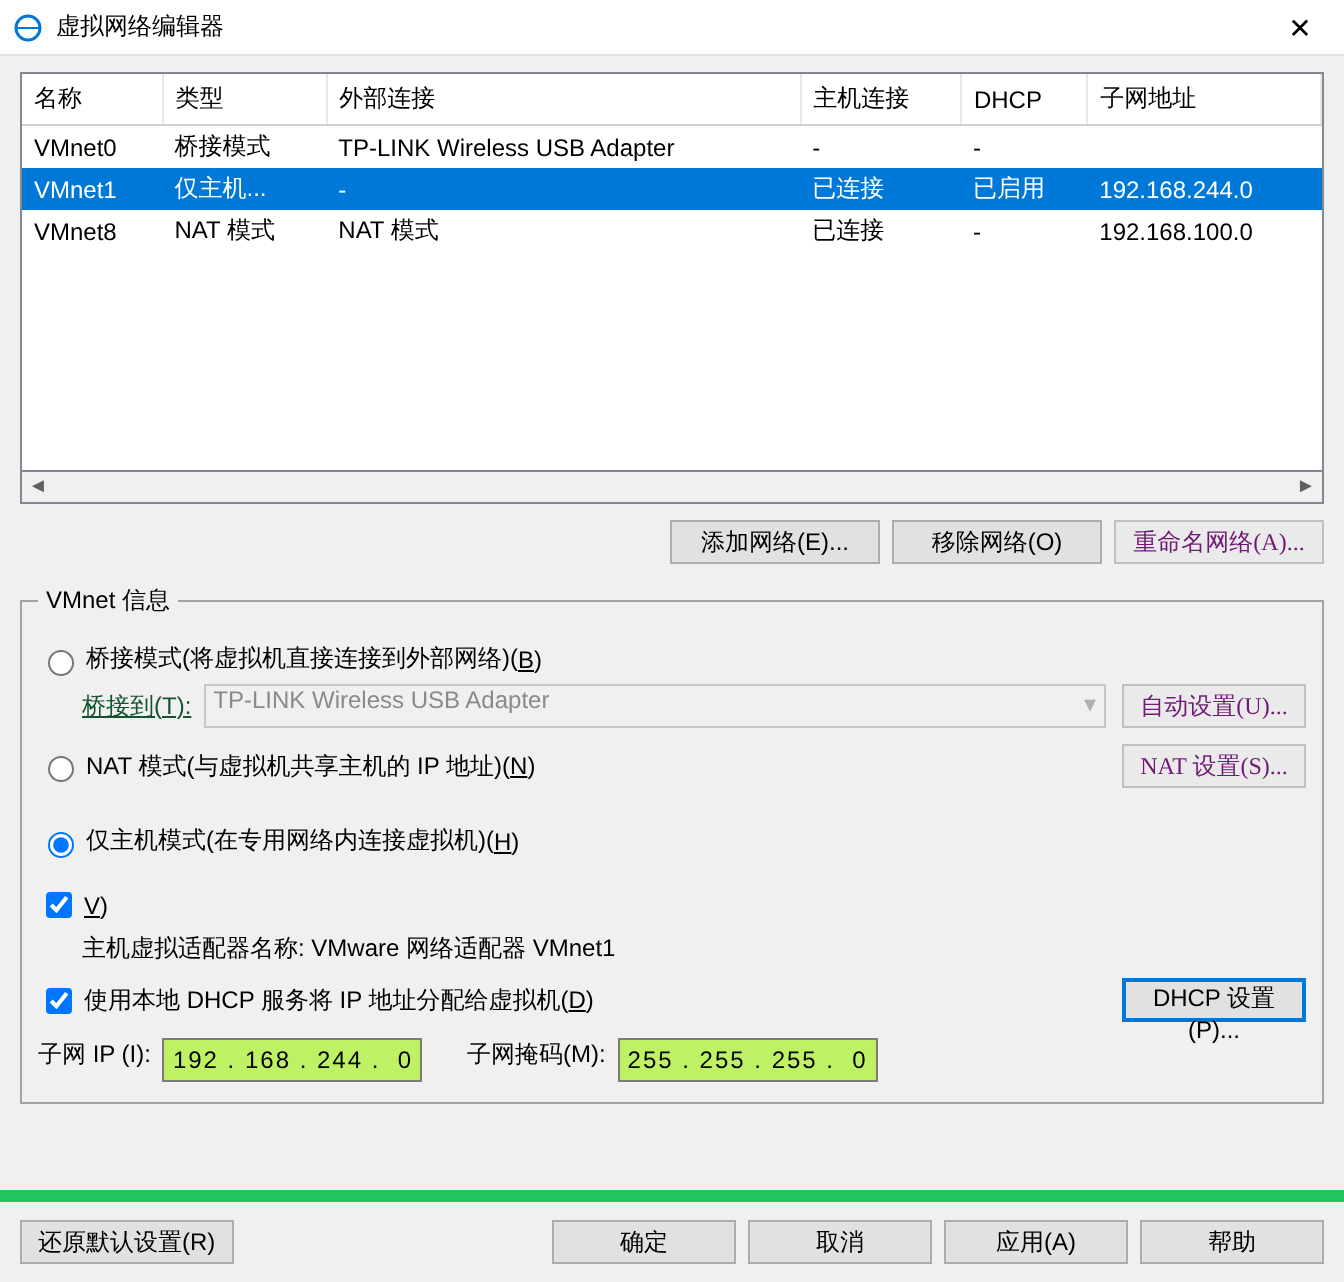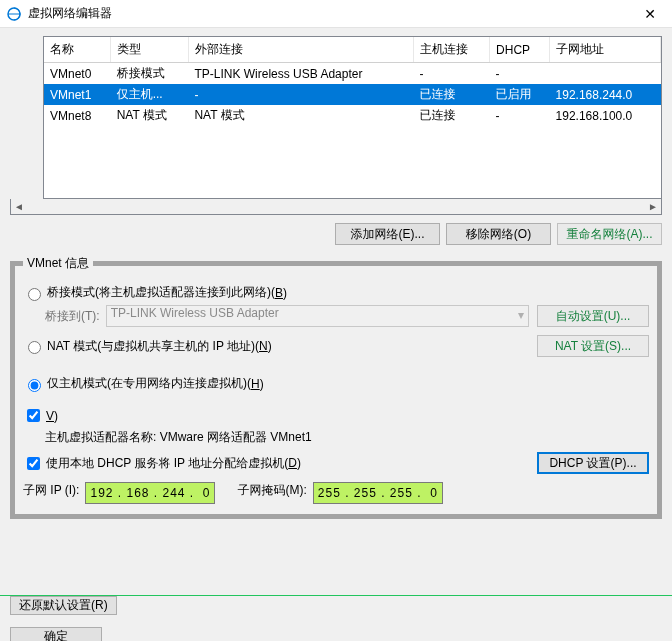--- a/index.html
+++ b/index.html
@@ -30,24 +30,23 @@
     width: 44px; height: 28px;
     display:flex; align-items:center; justify-content:center;
     font-size:14px;
   }
 
   .content { padding: 8px 10px 0 10px; }
 
   .table-wrap {
     border: 1px solid #828790;
     background: #fff;
-    height: 163px;
+    height: 200px;
     overflow: auto;
     position: relative;
-    margin-left: 33px;
   }
   table { border-collapse: collapse; width: 100%; table-layout: auto; }
   th {
     text-align:left;
     font-weight: normal;
     padding: 4px 6px;
     background:#fff;
     border-bottom: 1px solid #d0d0d0;
     border-right: 1px solid #e8e8e8;
     position: sticky; top:0;
@@ -76,32 +75,33 @@
   .btn {
     min-width:92px;
     height:22px;
     background:#e1e1e1;
     border:1px solid #adadad;
     font: inherit;
     padding:0 8px;
   }
   .btn.wide { min-width:105px; }
   .btn[disabled] {
-    color:#15803d;
+    color:#701a75;
     border-color:#c0c0c0;
     background:#eaeaea;
+    font-family:Liberation Serif, serif;
   }
   .btn.highlight {
     border:2px solid #0078d7;
     padding:0 7px;
     height:22px;
   }
 
   fieldset {
-    border:5px solid #a3a3a3;
+    border:1px solid #a3a3a3;
     margin:0 0 8px 0;
     padding: 8px 8px 10px 8px;
   }
   legend { padding:0 4px; }
 
   .row { display:flex; align-items:center; margin:4px 0; }
   .row.indent { margin-left: 22px; }
   .radio, .check { margin-right:6px; }
   label.opt { display:flex; align-items:center; cursor:default; }
   .mnemonic { text-decoration: underline; }
@@ -115,49 +115,48 @@
     padding:0 20px 0 4px;
     position:relative;
   }
   .combo::after {
     content:"▾";
     position:absolute; right:4px; top:2px;
     color:#b0b0b0;
   }
   .side-btn {
     margin-left:8px;
-    width:112px;
+    width:92px;
     padding:0 6px;
   }
 
   .ip-row { display:flex; gap:6px; margin-top:8px; }
   .ip-input {
     width:130px; height:22px;
     border:1px solid #7a7a7a;
     font: inherit;
     padding:0 4px;
     text-align:center;
     letter-spacing:1px;
     background:#bef264;
   }
 
   .bottom-bar {
     position:absolute;
     left:0; right:0; bottom:0;
     height:46px;
-    border-top:1px solid #22c55e;
-    display:flex; align-items:flex-start;
+    border-top:6px solid #22c55e;
+    display:flex; align-items:center;
     padding:0 10px;
     gap:6px;
     background:#f0f0f0;
-    flex-direction:column;
   }
   .bottom-bar .spacer { flex:1; }
 
-  .disabled-text { color:#737373; }
+  .disabled-text { color:#14532d;text-decoration:underline; }
 </style>
 </head>
 <body>
 
 <div class="titlebar">
   <span class="icon">
     <svg width="16" height="16" viewBox="0 0 16 16">
       <circle cx="8" cy="8" r="6" fill="none" stroke="#0078d7" stroke-width="1.5"></circle>
       <path d="M8 2 A6 6 0 0 1 8 14 M2 8 H14" stroke="#0078d7" stroke-width="1" fill="none"></path>
     </svg>
@@ -218,21 +217,21 @@
     <button class="btn wide">移除网络(O)</button>
     <button class="btn wide" disabled="">重命名网络(A)...</button>
   </div>
 
   <fieldset>
     <legend>VMnet 信息</legend>
 
     <div class="row">
       <label class="opt">
         <input type="radio" class="radio" name="mode" style="">
-        <span>桥接模式(将主机虚拟适配器连接到此网络)(</span>
+        <span>桥接模式(将虚拟机直接连接到外部网络)(</span>
           <span class="mnemonic">B</span>
           <span>)</span>
       </label>
     </div>
     <div class="row indent">
       <span class="disabled-text" style="margin-right:6px;">桥接到(T):</span>
       <div class="combo">
         <span>TP-LINK Wireless USB Adapter</span>
       </div>
       <button class="btn side-btn" disabled="">自动设置(U)...</button>

